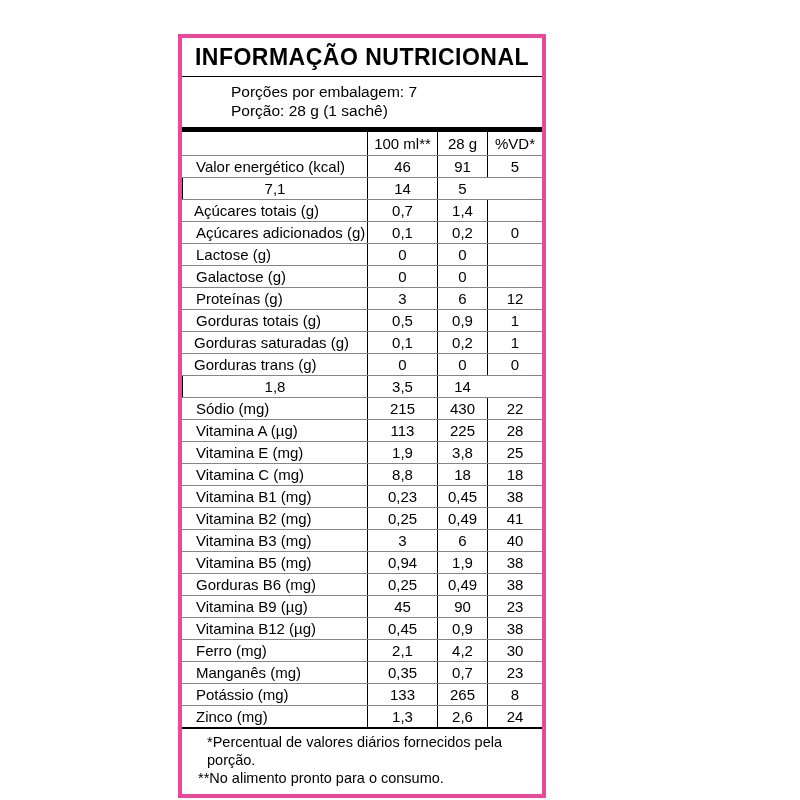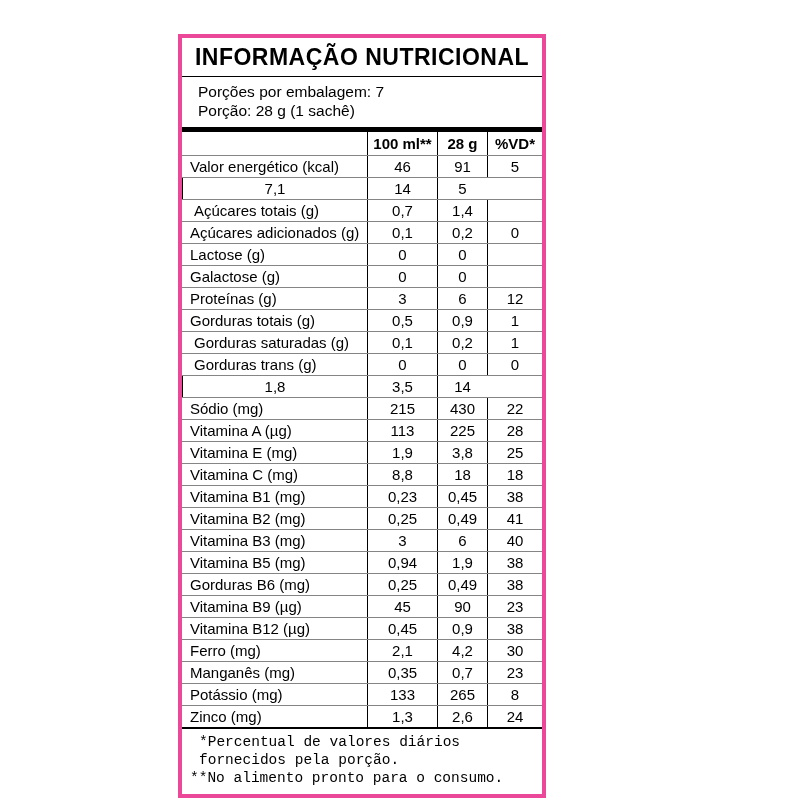--- a/index.html
+++ b/index.html
@@ -26,20 +26,21 @@
     text-align: center;
     letter-spacing: 0.5px;
     margin: 6px 4px 5px 4px;
   }
   .title-rule {
     height: 0;
     border-bottom: 1px solid #000;
   }
   .portion-block {
     padding: 5px 8px 7px 16px;
+    margin-left: 33px;
   }
   .portion-line {
     font-size: 15.5px;
     line-height: 19px;
   }
   .thick-bar {
     height: 5px;
     background: #000;
   }
   .grid-row {
@@ -52,40 +53,39 @@
   }
   .cell {
     height: 21px;
     display: flex;
     align-items: center;
     font-size: 15px;
     box-sizing: border-box;
   }
   .cell.name {
     justify-content: flex-start;
-    padding-left: 8px;
+    padding-left: 14px;
   }
   .cell.name.indent-1 { padding-left: 12px; }
   .cell.name.indent-2 { }
   .cell.val {
     justify-content: center;
     border-left: 1.5px solid #000;
     text-align: center;
   }
   .header-row .cell {
-    font-weight: bold;
+    font-weight: normal;
     height: 23px;
   }
   .black-rule {
     height: 0;
     border-bottom: 2px solid #000;
   }
   .footnotes {
-    padding: 4px 8px 7px 8px;
-    font-family: Liberation Mono, monospace;
+    padding: 4px 8px 7px 16px;
   }
   .footnote {
     font-size: 14.5px;
     line-height: 18px;
   }
   .footnote.fn-1 { padding-left: 9px; }
 </style>
 </head>
 <body>
 

